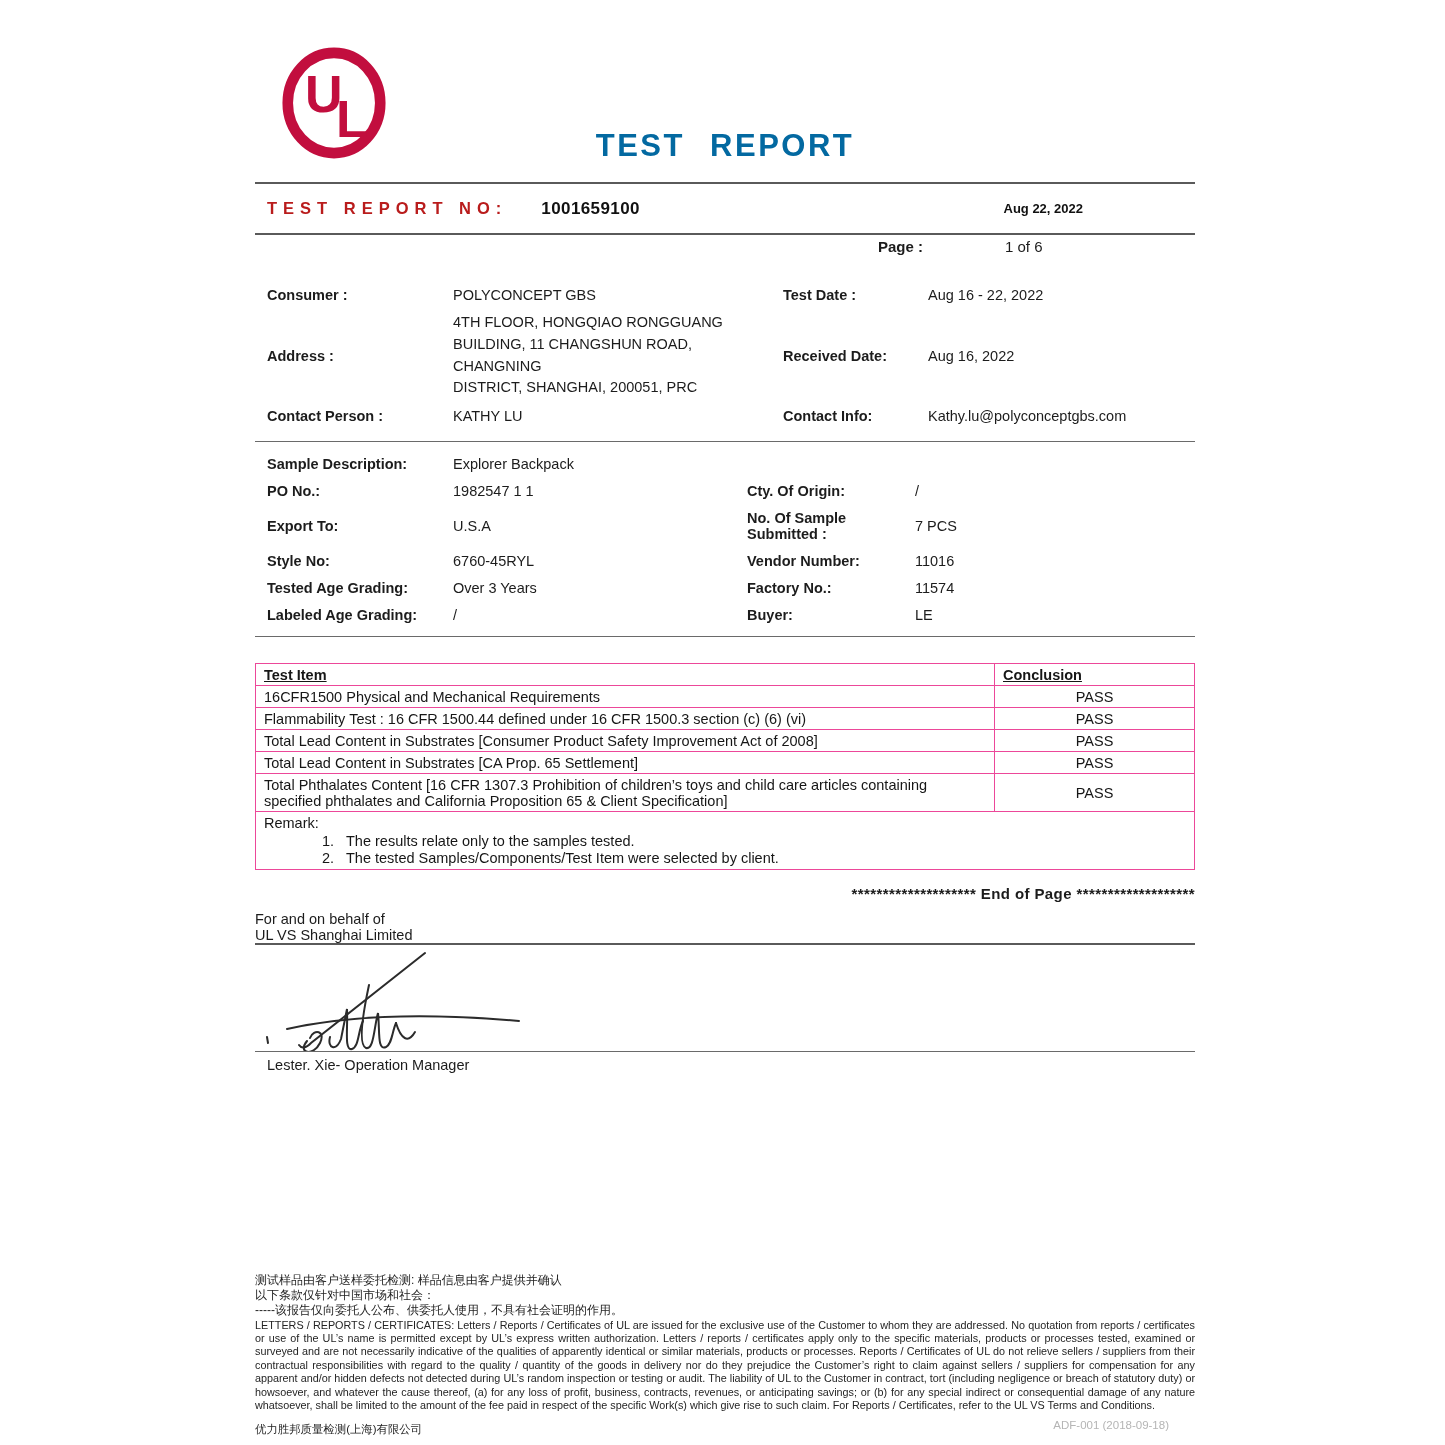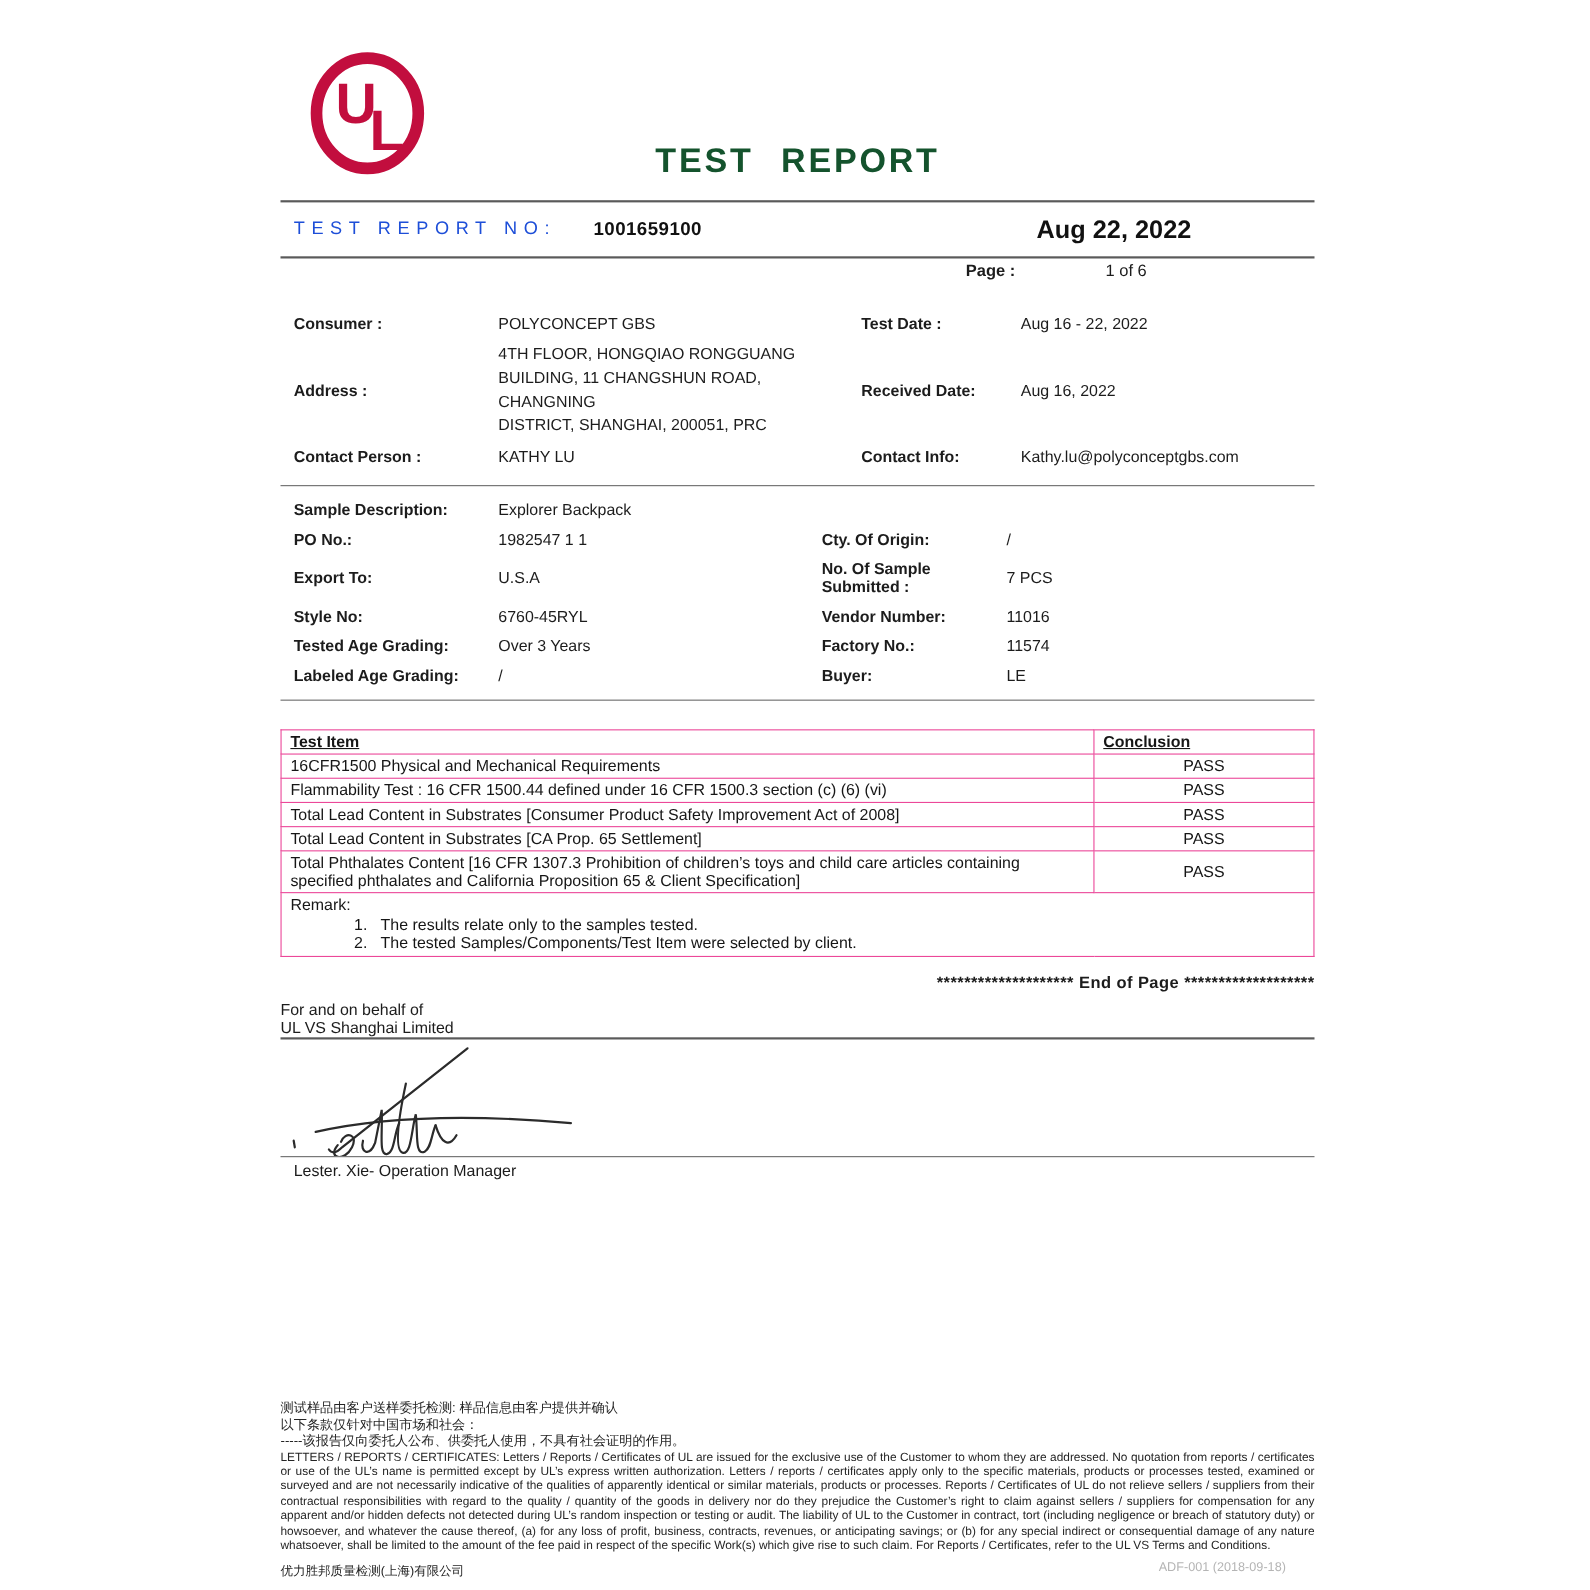--- a/index.html
+++ b/index.html
@@ -7,31 +7,31 @@
     position:relative;width:1445px;height:1445px;background:#ffffff;overflow:hidden;
     font-family:"Liberation Sans","DejaVu Sans",sans-serif;color:#1c1c1c;
   }
   .doc{position:absolute;left:255px;top:0;width:940px;}
 
   
   .header{position:relative;height:182px;}
   .logo{position:absolute;left:26px;top:46px;width:106px;height:114px;}
   .title{
     position:absolute;left:0;right:0;bottom:18px;text-align:center;
-    font-size:31px;font-weight:bold;letter-spacing:2.5px;word-spacing:14px;color:#14532d;margin-top:32px;
+    font-size:31px;font-weight:bold;letter-spacing:2.5px;word-spacing:14px;color:#0369a1;margin-top:32px;
   }
 
   .rule{border:none;border-top:2px solid #5a5a5a;margin:0;height:0;}
   .rule-thin{border:none;border-top:1.5px solid #6a6a6a;margin:0;height:0;}
 
   
   .trn-row{display:flex;align-items:center;height:49px;padding:0 12px;}
-  .trn-label{font-weight:normal;font-size:16.5px;letter-spacing:6px;color:#1d4ed8;}
+  .trn-label{font-weight:bold;font-size:16.5px;letter-spacing:6px;color:#b91c1c;}
   .trn-value{font-weight:bold;font-size:17px;margin-left:34px;letter-spacing:.4px;color:#111;}
-  .trn-date{font-weight:bold;font-size:23px;margin-left:auto;margin-right:100px;color:#111;}
+  .trn-date{font-weight:bold;font-size:13px;margin-left:auto;margin-right:100px;color:#111;}
 
   
   .page-row{position:relative;height:26px;margin-top:3px;font-size:15px;}
   .page-label{position:absolute;left:623px;font-weight:bold;}
   .page-value{position:absolute;left:750px;text-align:center;}
 
   
   .grid{display:grid;padding-left:12px;font-size:14.5px;align-items:center;}
   .grid .lbl{font-weight:bold;}
   .grid-applicant{grid-template-columns:186px 330px 145px auto;margin-top:23px;row-gap:9px;}

